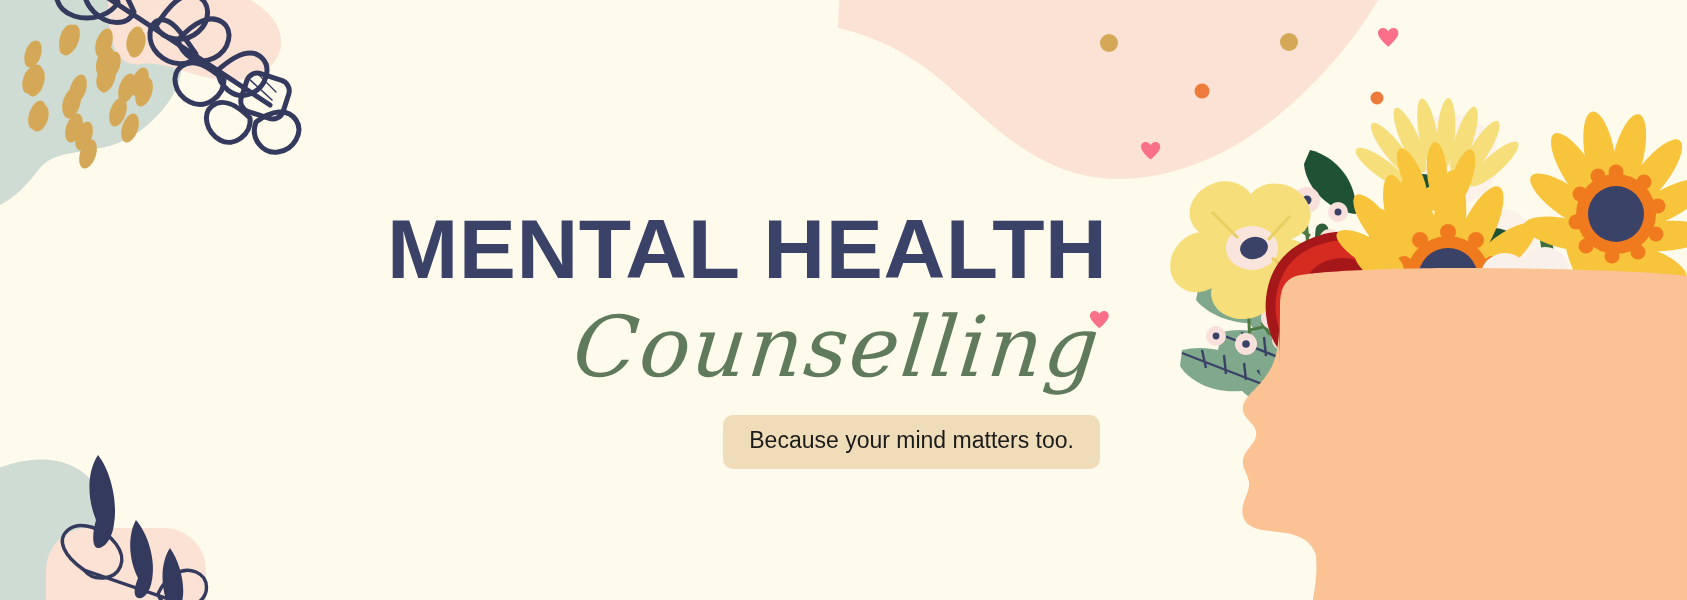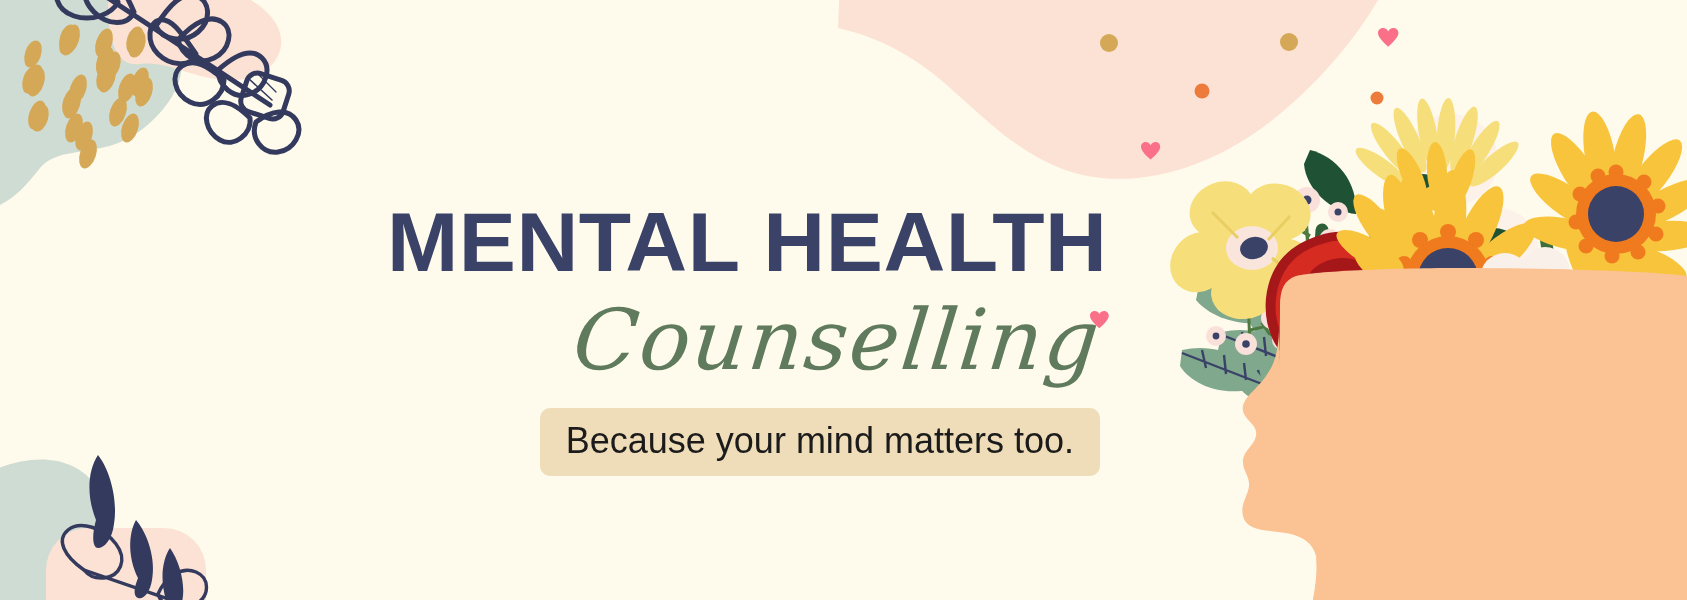--- a/index.html
+++ b/index.html
@@ -46,21 +46,21 @@
     transform:skewX(-6deg);
   }
   .tagline-badge{
     background:#EFDCB8;
     border-radius:10px;
     padding:13px 26px 15px 26px;
     display:inline-block;
   }
   .tagline-text{
     font-family:"Liberation Sans", sans-serif;
-    font-size:36px;
+    font-size:23px;
     font-weight:400;
     color:#1B1B1B;
     line-height:1.1;
     white-space:nowrap;
   }
 </style>
 </head>
 <body>
 
 <div class="banner">

